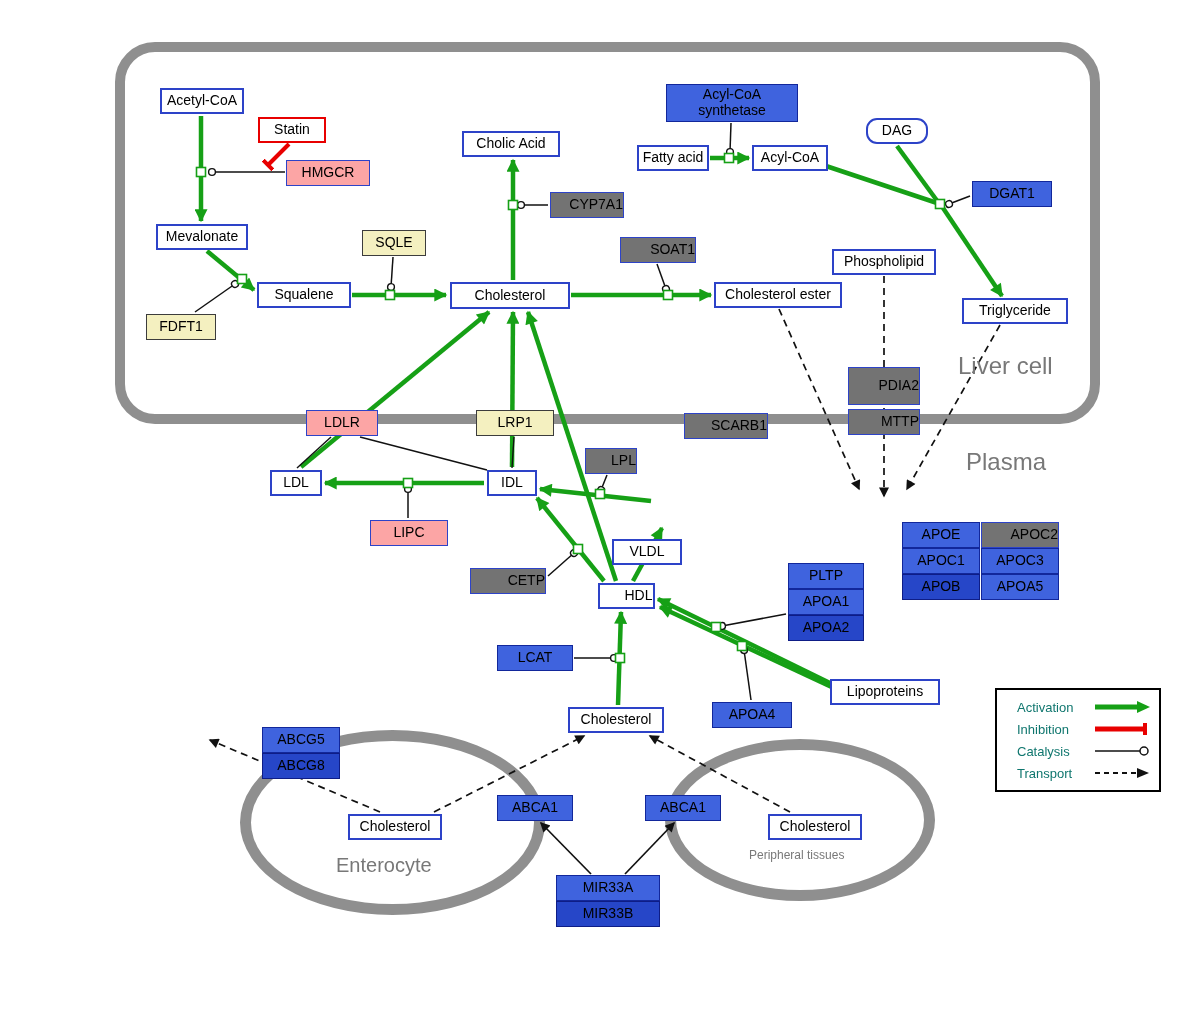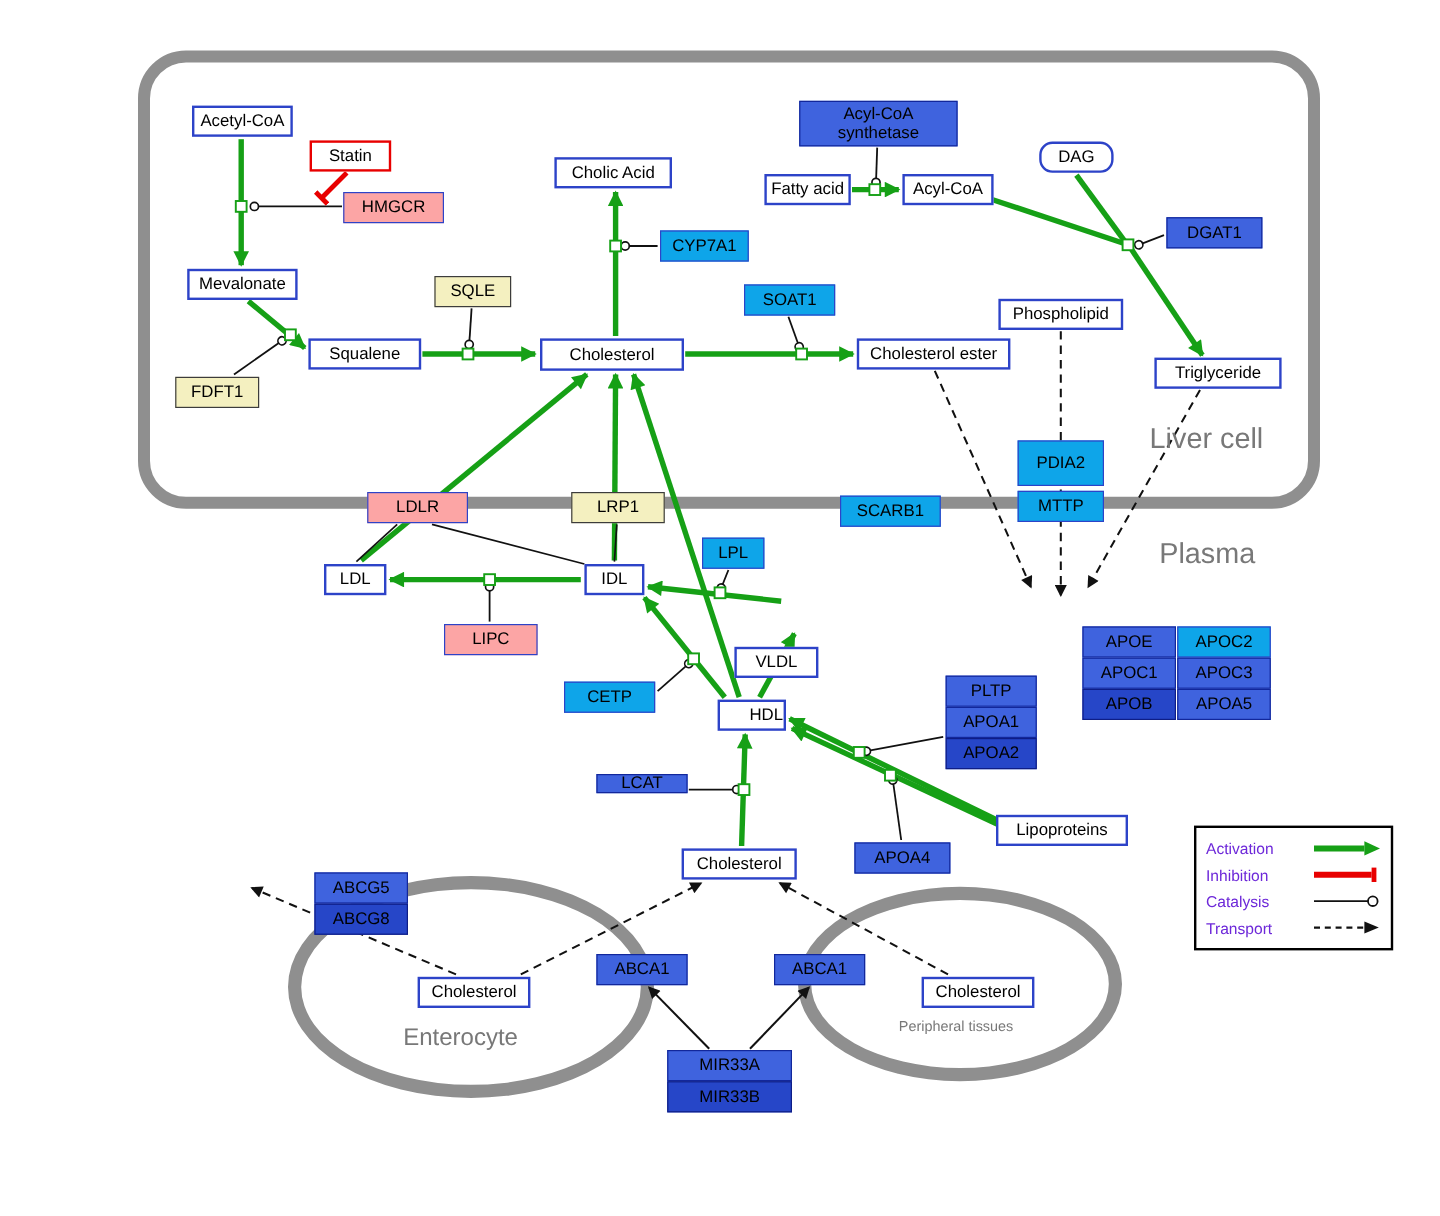--- a/index.html
+++ b/index.html
@@ -23,36 +23,36 @@
   .rnode{fill:#ffffff;stroke:#16a016;stroke-width:1.6px;}
 
   
   #nodes{position:absolute;inset:0;}
   .node{position:absolute;box-sizing:border-box;display:flex;flex-direction:column;align-items:center;justify-content:center;
         text-align:center;font-size:14px;line-height:1.12;color:#000;cursor:pointer;}
   .metabolite{background:#ffffff;border:2px solid #2d43c8;}
   .drug{background:#ffffff;border:2.5px solid #e80000;}
   .gene-yellow{background:#fca5a5;border:1.5px solid #2d43c8;}
   .gene-pale{background:#f4f0c0;border:1px solid #3c3c3c;}
-  .gene-lightblue{background:#0ea5e9;border:1px solid #2d43c8;}
+  .gene-lightblue{background:#737373;border:1px solid #2d43c8;align-items:flex-end;}
   .gene-blue{background:#3f63de;border:1px solid #12279b;}
   .gene-blue2{background:#2646c8;border:1px solid #0e1d86;}
 
   
   .area-label{position:absolute;color:#787878;font-weight:normal;}
   #label-liver{left:958px;top:352px;font-size:24px;}
   #label-plasma{left:966px;top:448px;font-size:24px;}
   #label-enterocyte{left:336px;top:854px;font-size:20px;}
   #label-peripheral{left:705px;top:848px;font-size:12px;margin-left:44px;}
 
   
   #legend{position:absolute;left:995px;top:688px;width:166px;box-sizing:border-box;background:#ffffff;
           border:2px solid #000;padding:6px 8px;}
   .legend-row{display:flex;align-items:center;justify-content:space-between;height:22px;}
-  .legend-row span{font-size:13px;color:#6d28d9;}
+  .legend-row span{font-size:13px;color:#0f766e;margin-left:12px;}
 </style>
 </head>
 <body>
 
 <div id="canvas">
 
   <div id="liver-shape" class="region"></div>
   <div id="enterocyte-shape" class="region"></div>
   <div id="peripheral-shape" class="region"></div>
 
@@ -186,27 +186,27 @@
       </div>
       <div class="node gene-blue" style="left: 972px; top: 181px; width: 80px; height: 26px;">
         <div>DGAT1</div>
       </div>
       <div class="node metabolite" style="left: 832px; top: 249px; width: 104px; height: 26px;">
         <div>Phospholipid</div>
       </div>
       <div class="node metabolite" style="left: 962px; top: 298px; width: 106px; height: 26px;">
         <div>Triglyceride</div>
       </div>
-      <div class="node gene-yellow" style="left: 306px; top: 410px; width: 84px; height: 26px;">
+      <div class="node gene-yellow" style="left: 306px; top: 410px; width: 72px; height: 26px;">
         <div>LDLR</div>
       </div>
       <div class="node gene-pale" style="left: 476px; top: 410px; width: 78px; height: 26px;">
         <div>LRP1</div>
       </div>
-      <div class="node gene-lightblue" style="left: 684px; top: 413px; width: 84px; height: 26px; margin-left: 16px;">
+      <div class="node gene-lightblue" style="left: 684px; top: 413px; width: 84px; height: 26px;">
         <div>SCARB1</div>
       </div>
       <div class="node gene-lightblue" style="left: 848px; top: 367px; width: 72px; height: 38px;">
         <div>PDIA2</div>
       </div>
       <div class="node gene-lightblue" style="left: 848px; top: 409px; width: 72px; height: 26px;">
         <div>MTTP</div>
       </div>
       <div class="node metabolite" style="left: 270px; top: 470px; width: 52px; height: 26px;">
         <div>LDL</div>
@@ -222,21 +222,21 @@
       </div>
       <div class="node gene-yellow" style="left: 370px; top: 520px; width: 78px; height: 26px;">
         <div>LIPC</div>
       </div>
       <div class="node gene-lightblue" style="left: 470px; top: 568px; width: 76px; height: 26px;">
         <div>CETP</div>
       </div>
       <div class="node metabolite" style="left: 598px; top: 583px; width: 57px; height: 26px; padding-left: 24px;">
         <div>HDL</div>
       </div>
-      <div class="node gene-blue" style="left: 497px; top: 645px; width: 76px; height: 16px;">
+      <div class="node gene-blue" style="left: 497px; top: 645px; width: 76px; height: 26px;">
         <div>LCAT</div>
       </div>
       <div class="node gene-blue" style="left: 788px; top: 563px; width: 76px; height: 26px;">
         <div>PLTP</div>
       </div>
       <div class="node gene-blue" style="left: 788px; top: 589px; width: 76px; height: 26px;">
         <div>APOA1</div>
       </div>
       <div class="node gene-blue2" style="left: 788px; top: 615px; width: 76px; height: 26px;">
         <div>APOA2</div>

